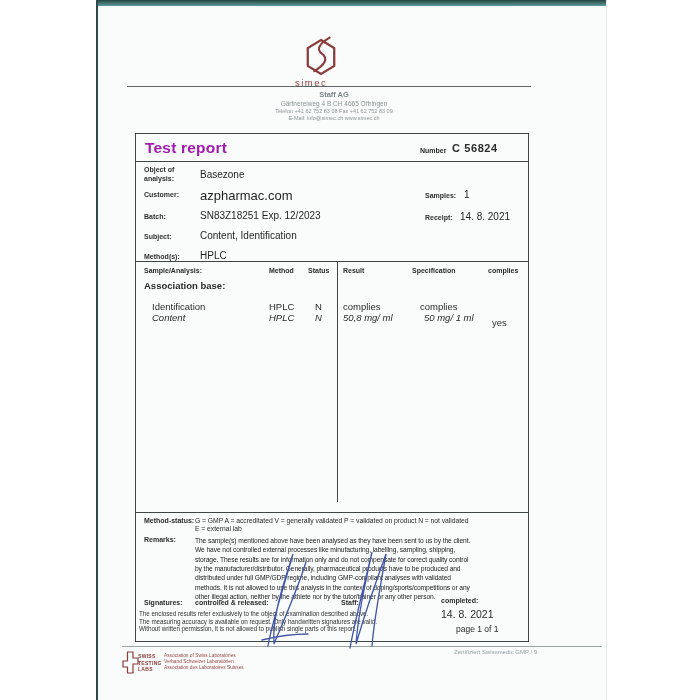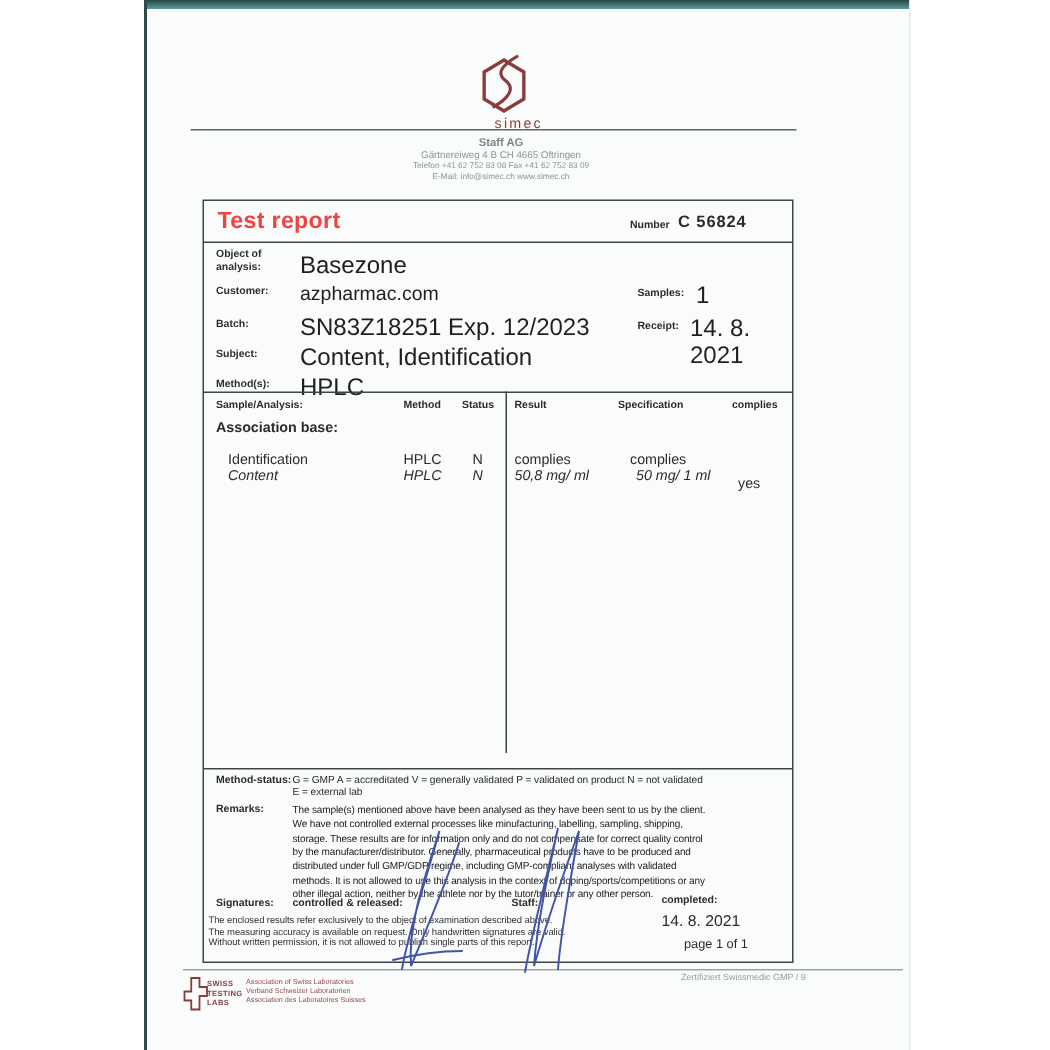--- a/index.html
+++ b/index.html
@@ -7,40 +7,40 @@
     width:700px;height:700px;position:relative;background:#ffffff;
     font-family:"Liberation Sans", sans-serif;color:#2b2b2b;overflow:hidden;
   }
   .page{
     position:absolute;left:96px;top:0;width:508px;height:700px;
     background:#fafbfb;border-left:2px solid #2e4a4a;border-right:1px solid #e4eaea;
   }
   .scan-topbar{position:absolute;left:0;top:0;width:100%;height:6px;
     background:linear-gradient(#24463f,#5f9a9a);}
   
-  .logo{position:absolute;left:212px;top:36px;width:52px;text-align:right;}
+  .logo{position:absolute;left:197px;top:36px;width:52px;text-align:left;}
   .logo svg{display:block;margin:0 auto;}
   .logo-word{color:#8a3c3c;font-size:9.5px;letter-spacing:1.5px;margin-top:-1px;}
   .lh-rule{position:absolute;left:29px;top:86px;width:404px;border-top:1px solid #5f6565;}
   .lh-text{position:absolute;left:0;top:90px;width:472px;text-align:center;color:#8b9494;}
   .lh-company{font-weight:bold;font-size:7.5px;color:#7c8686;}
   .lh-addr{font-size:6.5px;margin-top:1px;}
   .lh-tel{font-size:5.5px;margin-top:1px;}
   .lh-mail{font-size:5.5px;margin-top:1px;}
   
   .box{position:absolute;left:37px;top:133px;width:392px;height:507px;
     border:1.5px solid #3f4444;background:transparent;}
   .box *{position:absolute;}
-  .title{left:9px;top:5px;font-size:15.5px;font-weight:bold;color:#ef4444;letter-spacing:0.2px;}
+  .title{left:9px;top:5px;font-size:15.5px;font-weight:bold;color:#a21caf;letter-spacing:0.2px;}
   .num-label{left:284px;top:13px;font-size:7px;font-weight:bold;}
   .num-value{left:316px;top:8px;font-size:11px;font-weight:bold;letter-spacing:0.6px;}
   .rule{left:0;width:100%;border-top:1.5px solid #3f4444;height:0;}
   .hr1{top:27px;} .hr2{top:127px;} .hr3{top:378px;}
   .flabel{font-size:7px;font-weight:bold;color:#2e2e2e;}
-  .fvalue{font-size:16px;color:#1f1f1f;}
+  .fvalue{font-size:10px;color:#1f1f1f;}
   .lbl-obj{left:8px;top:32px;width:44px;line-height:8.5px;}
   .val-obj{left:64px;top:35px;}
   .lbl-cust{left:8px;top:57px;}      .val-cust{left:64px;top:54px;font-size:13px;}
   .lbl-samples{left:289px;top:58px;} .val-samples{left:328px;top:55px;}
   .lbl-batch{left:8px;top:79px;}     .val-batch{left:64px;top:76px;}
   .lbl-receipt{left:289px;top:80px;} .val-receipt{left:324px;top:77px;}
   .lbl-subject{left:8px;top:99px;}   .val-subject{left:64px;top:96px;}
   .lbl-methods{left:8px;top:119px;}  .val-methods{left:64px;top:116px;}
   .th{font-size:7px;font-weight:bold;top:133px;white-space:nowrap;}
   .th-analysis{left:8px;} .th-method{left:133px;} .th-status{left:172px;}

